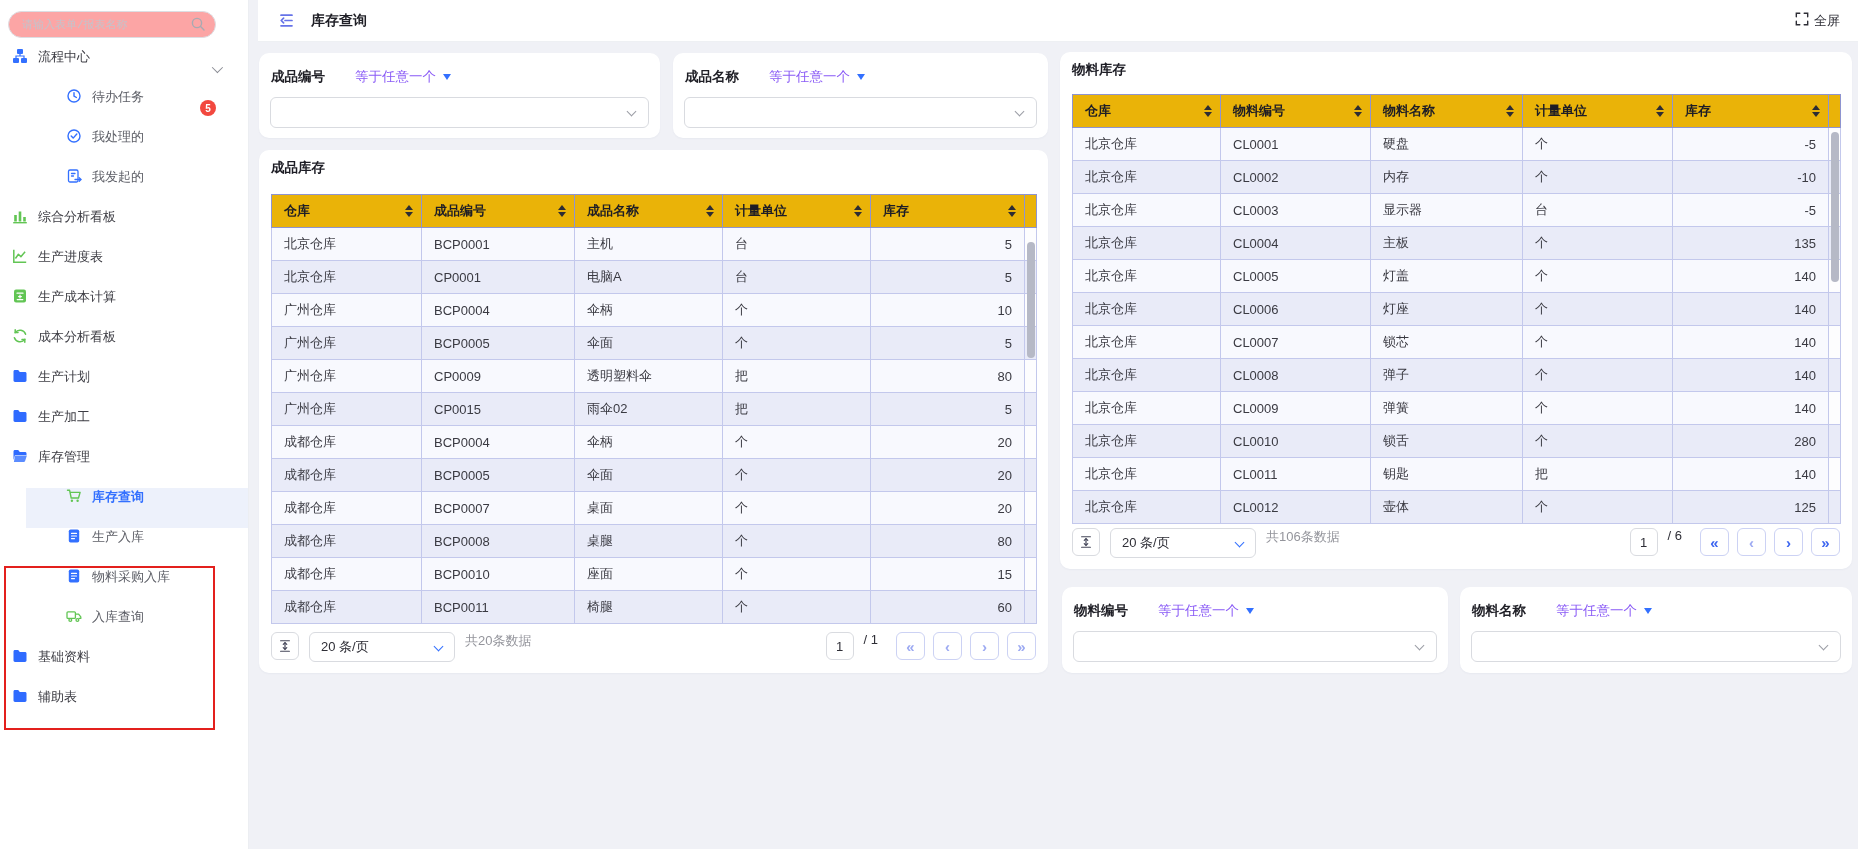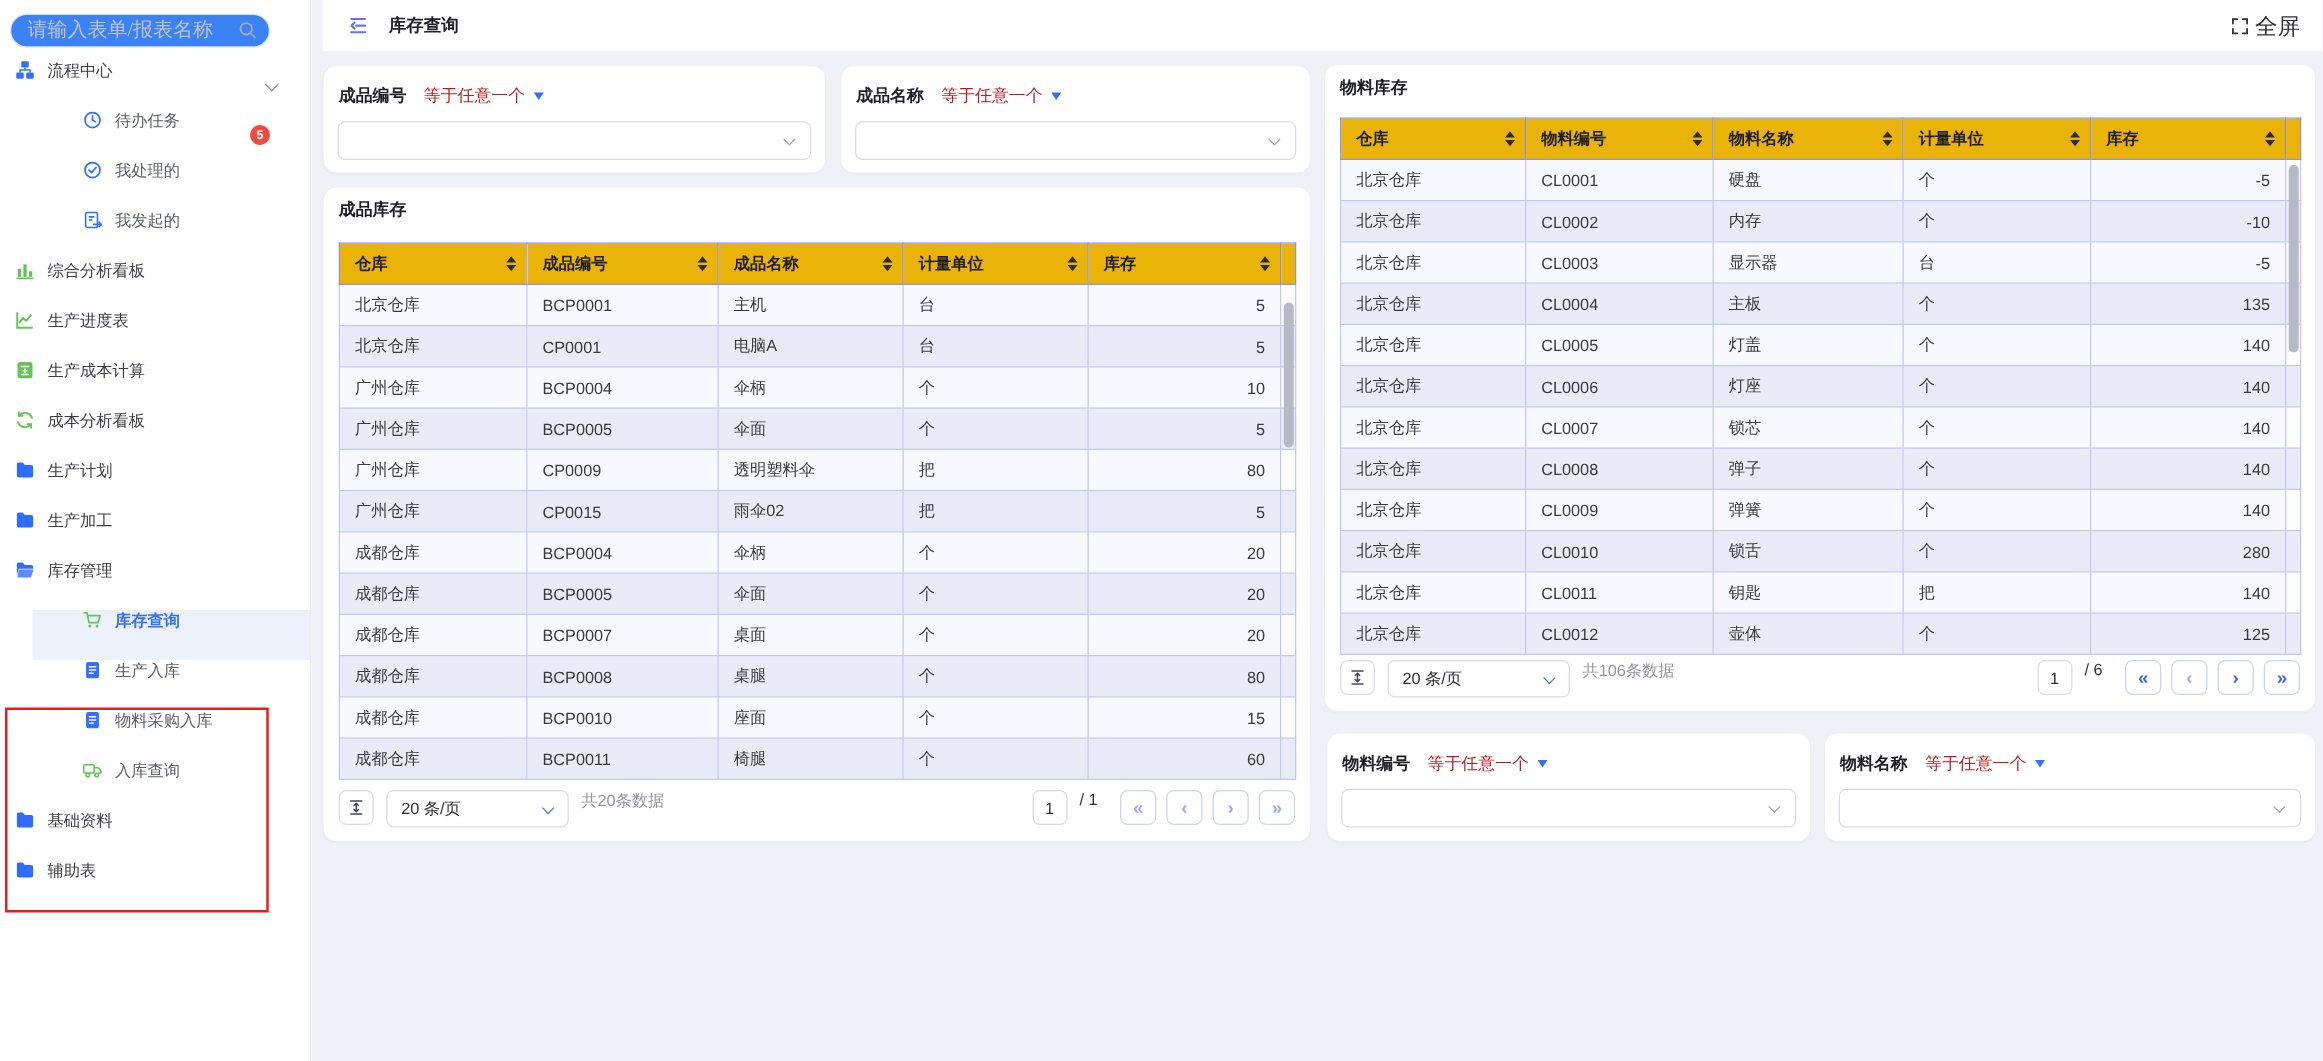--- a/index.html
+++ b/index.html
@@ -2,51 +2,51 @@
 <html><head>
 <meta charset="utf-8">
 <style>
   * { margin:0; padding:0; box-sizing:border-box; }
   html,body { width:1858px; height:849px; overflow:hidden; }
   body { font-family:"Liberation Sans", sans-serif; background:#f0f1f6; color:#333; position:relative; }
 
   
   .sidebar { position:absolute; left:0; top:0; width:249px; height:849px; background:#fff; border-right:1px solid #eceef2; z-index:2; }
   .search-wrap { position:absolute; left:8px; top:11px; width:208px; height:27px; }
-  .search-input { width:100%; height:100%; border:1px solid #dcdee3; border-radius:14px; padding:0 30px 0 13px; font-size:16px; color:#333; outline:none; font-family:Liberation Serif, serif; background:#3b82f6; }
+  .search-input { width:100%; height:100%; border:1px solid #dcdee3; border-radius:14px; padding:0 30px 0 13px; font-size:11px; color:#333; outline:none; font-family:Liberation Mono, monospace; background:#fca5a5; }
   .search-input::placeholder { color:#c2c4cc; }
   .search-icon { position:absolute; right:10px; top:5px; width:16px; height:16px; }
   .menu { position:absolute; left:0; top:48px; width:100%; }
   .menu-item { height:40px; display:flex; align-items:flex-start; padding-left:12px; cursor:pointer; position:relative; font-size:13px; color:#3c3c43; }
   .menu-item.sub { padding-left:40px; color:#5c5e66;margin-left:26px; }
   .menu-item.selected { background:#edf1fb; color:#3370ff; font-weight:bold; }
   .mi-icon { width:16px; height:16px; margin-right:10px; flex:0 0 16px; display:inline-flex; }
   .mi-icon svg { width:16px; height:16px; }
   .badge { position:absolute; right:32px; top:12px; min-width:16px; height:16px; border-radius:8px; background:#f2483f; color:#fff; font-size:10px; font-weight:bold; display:flex; align-items:center; justify-content:center; padding:0 3px; }
   .chev { position:absolute; right:28px; top:17px; width:8px; height:8px; border-right:1.4px solid #8a8c94; border-bottom:1.4px solid #8a8c94; transform:rotate(45deg) translateY(-2px); }
   .annotation-box { position:absolute; left:4px; top:566px; width:211px; height:164px; border:2.5px solid #e3201d; pointer-events:none; z-index:5; }
 
   
   .topbar { position:absolute; left:258px; top:0; width:1600px; height:42px; background:#fff; border-bottom:1px solid #eef0f3; display:flex; align-items:center; z-index:1; }
   .back-icon { margin-left:20px; width:17px; height:17px; cursor:pointer; }
   .page-title { margin-left:16px; font-size:14px; font-weight:bold; color:#1f1f26; }
-  .fullscreen { margin-left:auto; margin-right:18px; display:flex; align-items:flex-end; gap:5px; cursor:pointer; font-size:18px; color:#2e2e36;padding-left:24px; }
+  .fullscreen { margin-left:auto; margin-right:18px; display:flex; align-items:flex-start; gap:5px; cursor:pointer; font-size:13px; color:#2e2e36;padding-left:24px; }
 
   
   .card { position:absolute; background:#fff; border-radius:10px; box-shadow:0 1px 2px rgba(30,40,90,.04); }
   .card.f1 { left:259px; top:53px;  width:401px; height:85px; }
   .card.f2 { left:673px; top:53px;  width:375px; height:85px; }
   .card.tf { left:259px; top:150px; width:789px; height:523px; }
   .card.tm { left:1060px; top:52px; width:792px; height:517px; }
   .card.f3 { left:1062px; top:587px; width:386px; height:86px; }
   .card.f4 { left:1460px; top:587px; width:392px; height:86px; }
 
   .filter-label-row { position:absolute; left:12px; top:15px; display:flex; align-items:center; font-size:13.5px; }
   .filter-name { font-weight:bold; color:#1f1f26; }
-  .op-link { margin-left:14px; color:#b91c1c; cursor:pointer; display:flex; align-items:center;justify-content:space-between; }
+  .op-link { margin-left:30px; color:#8b5cf6; cursor:pointer; display:flex; align-items:center;justify-content:space-between; }
   .op-caret { display:inline-block; margin-left:7px; width:0; height:0; border-left:4.5px solid transparent; border-right:4.5px solid transparent; border-top:6px solid #3370ff; }
   .select { position:absolute; left:11px; right:11px; top:44px; height:31px; border:1px solid #d9dbe0; border-radius:6px; background:#fff; cursor:pointer; }
   .select .sel-chev { position:absolute; right:13px; top:10px; width:7px; height:7px; border-right:1.4px solid #9b9da5; border-bottom:1.4px solid #9b9da5; transform:rotate(45deg); }
 
   .tbl-title { position:absolute; left:12px; top:9px; font-size:13.5px; font-weight:bold; color:#1c1c24; }
 
   table.grid { position:absolute; left:12px; top:44px; border-collapse:collapse; table-layout:fixed; }
   .card.tm table.grid { top:42px; }
   table.grid th, table.grid td { border:1px solid #c3c8ec; height:33px; padding:0 12px; font-size:13px; overflow:hidden; white-space:nowrap; }
   table.grid th { background:#eab308; color:#1d1d26; font-weight:bold; text-align:left; border-color:#8e94d0; padding:0 8px 0 12px; }

